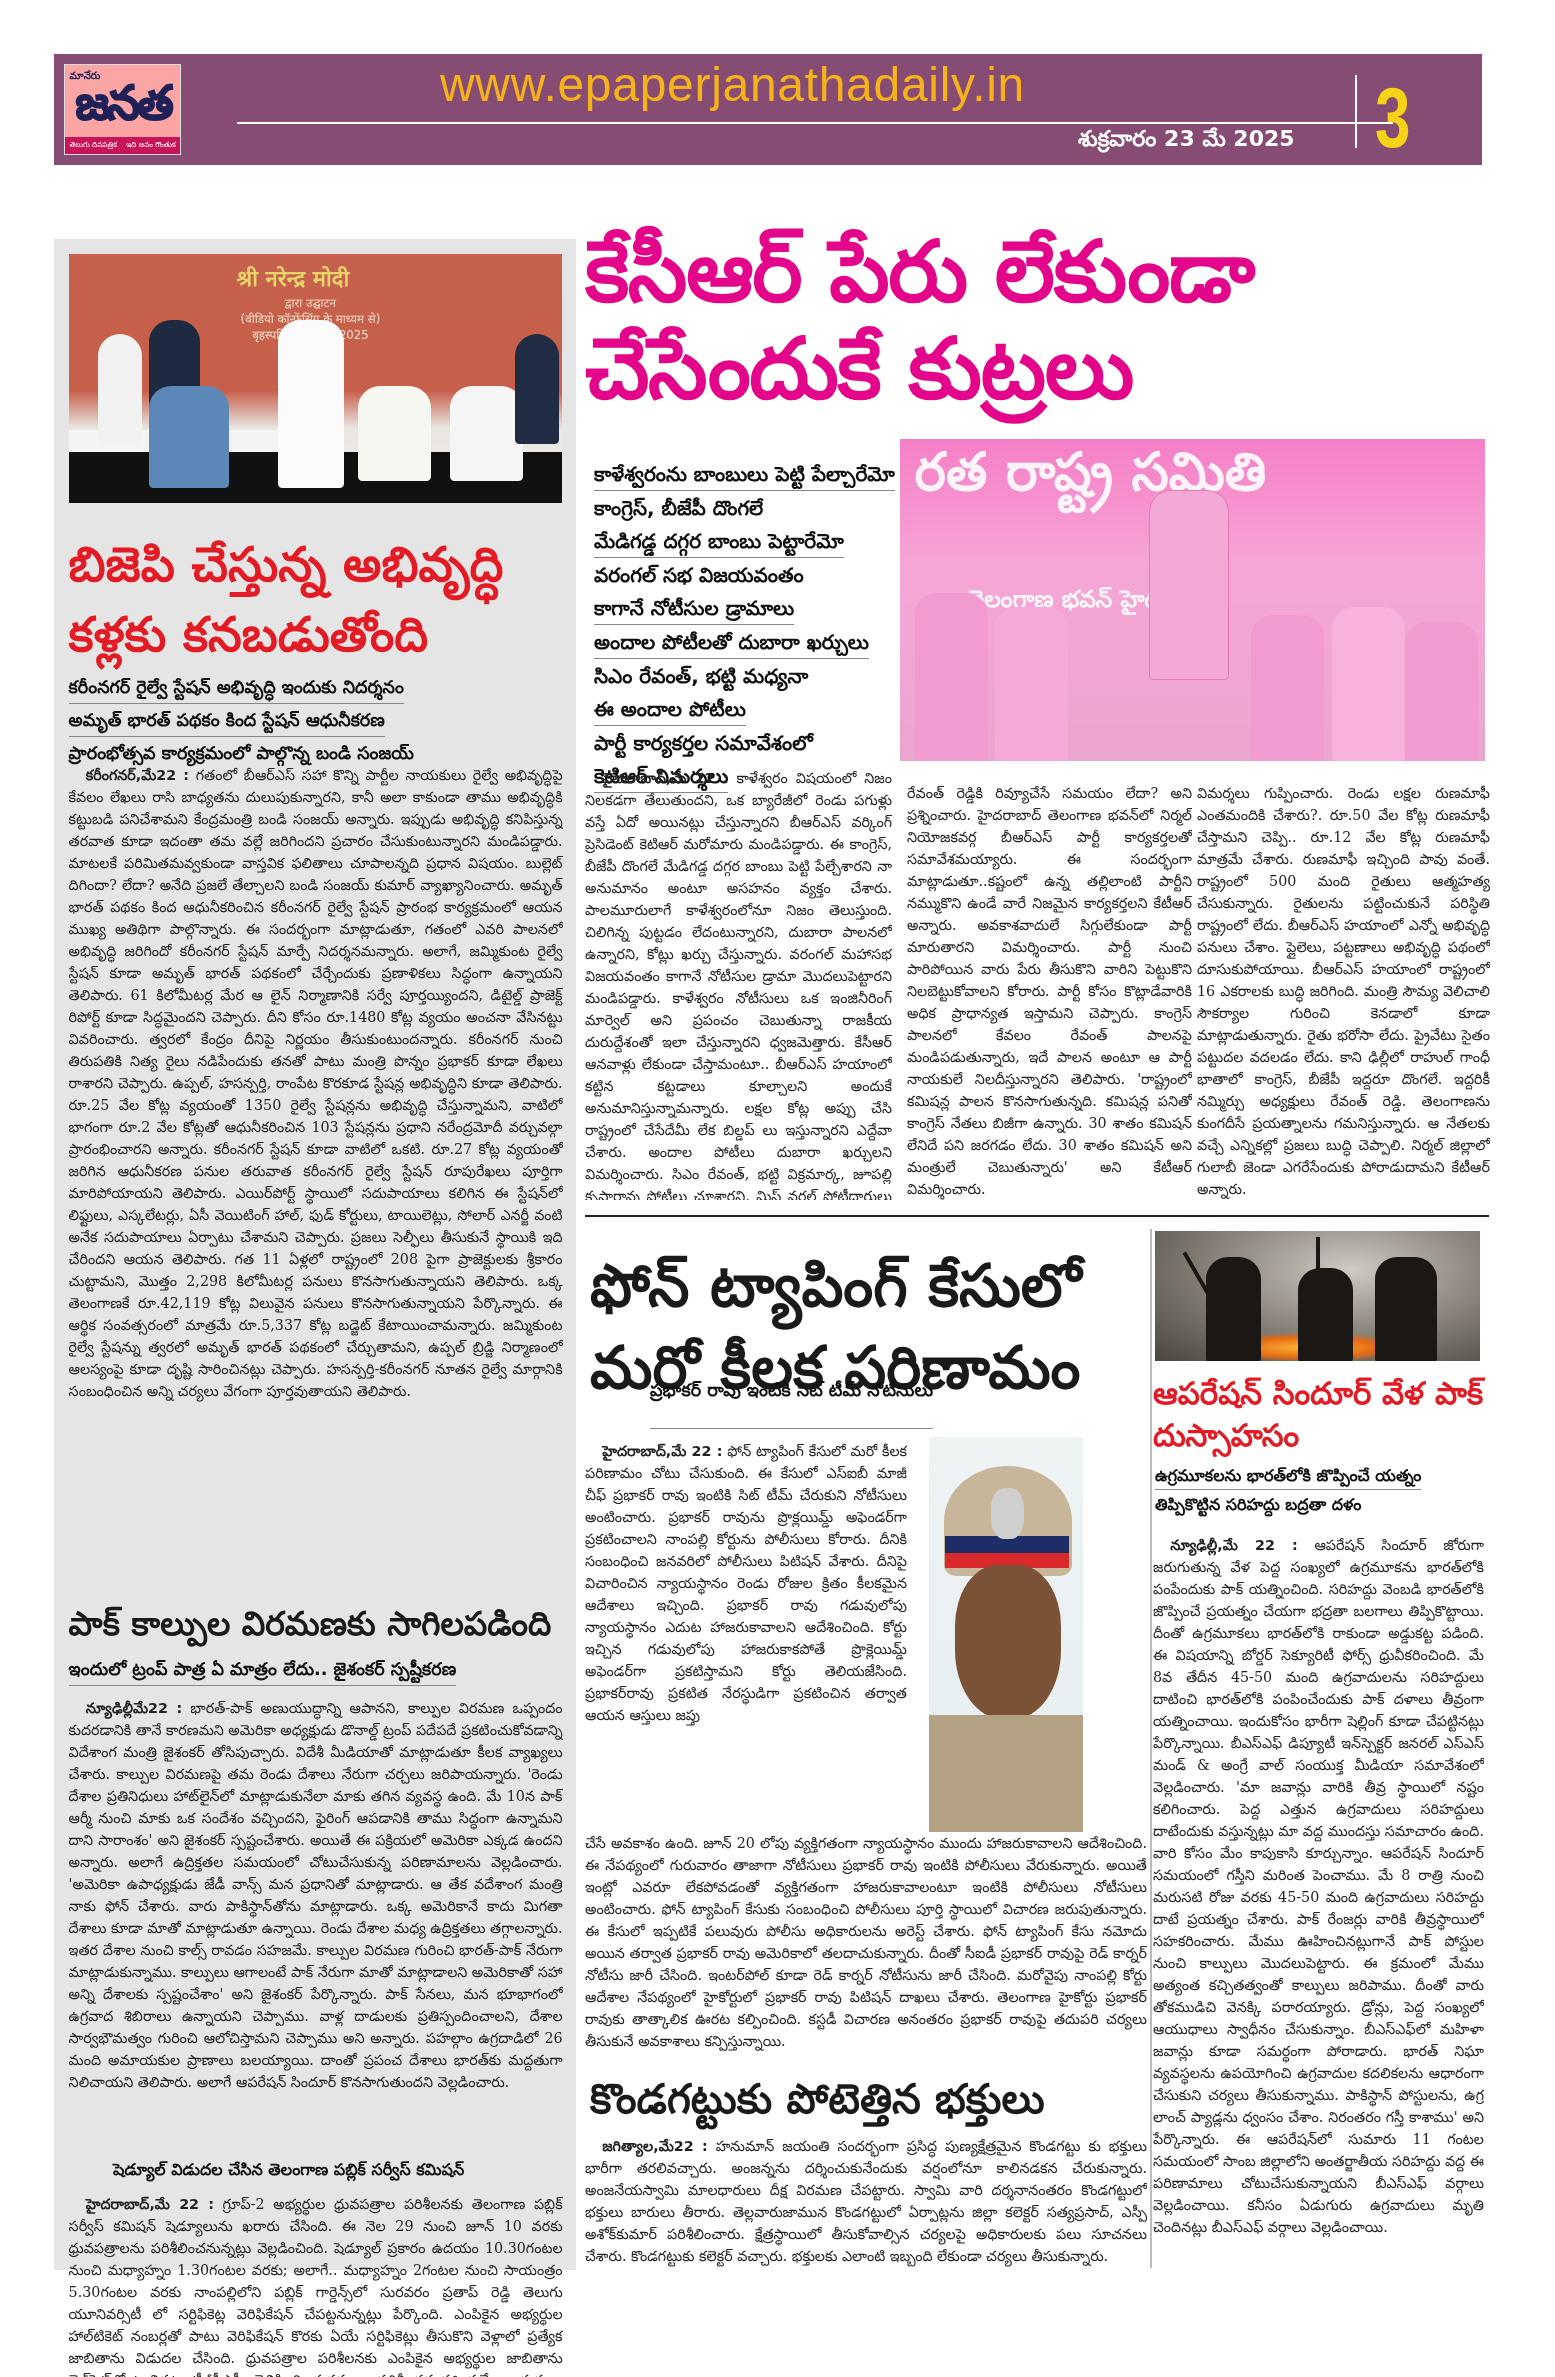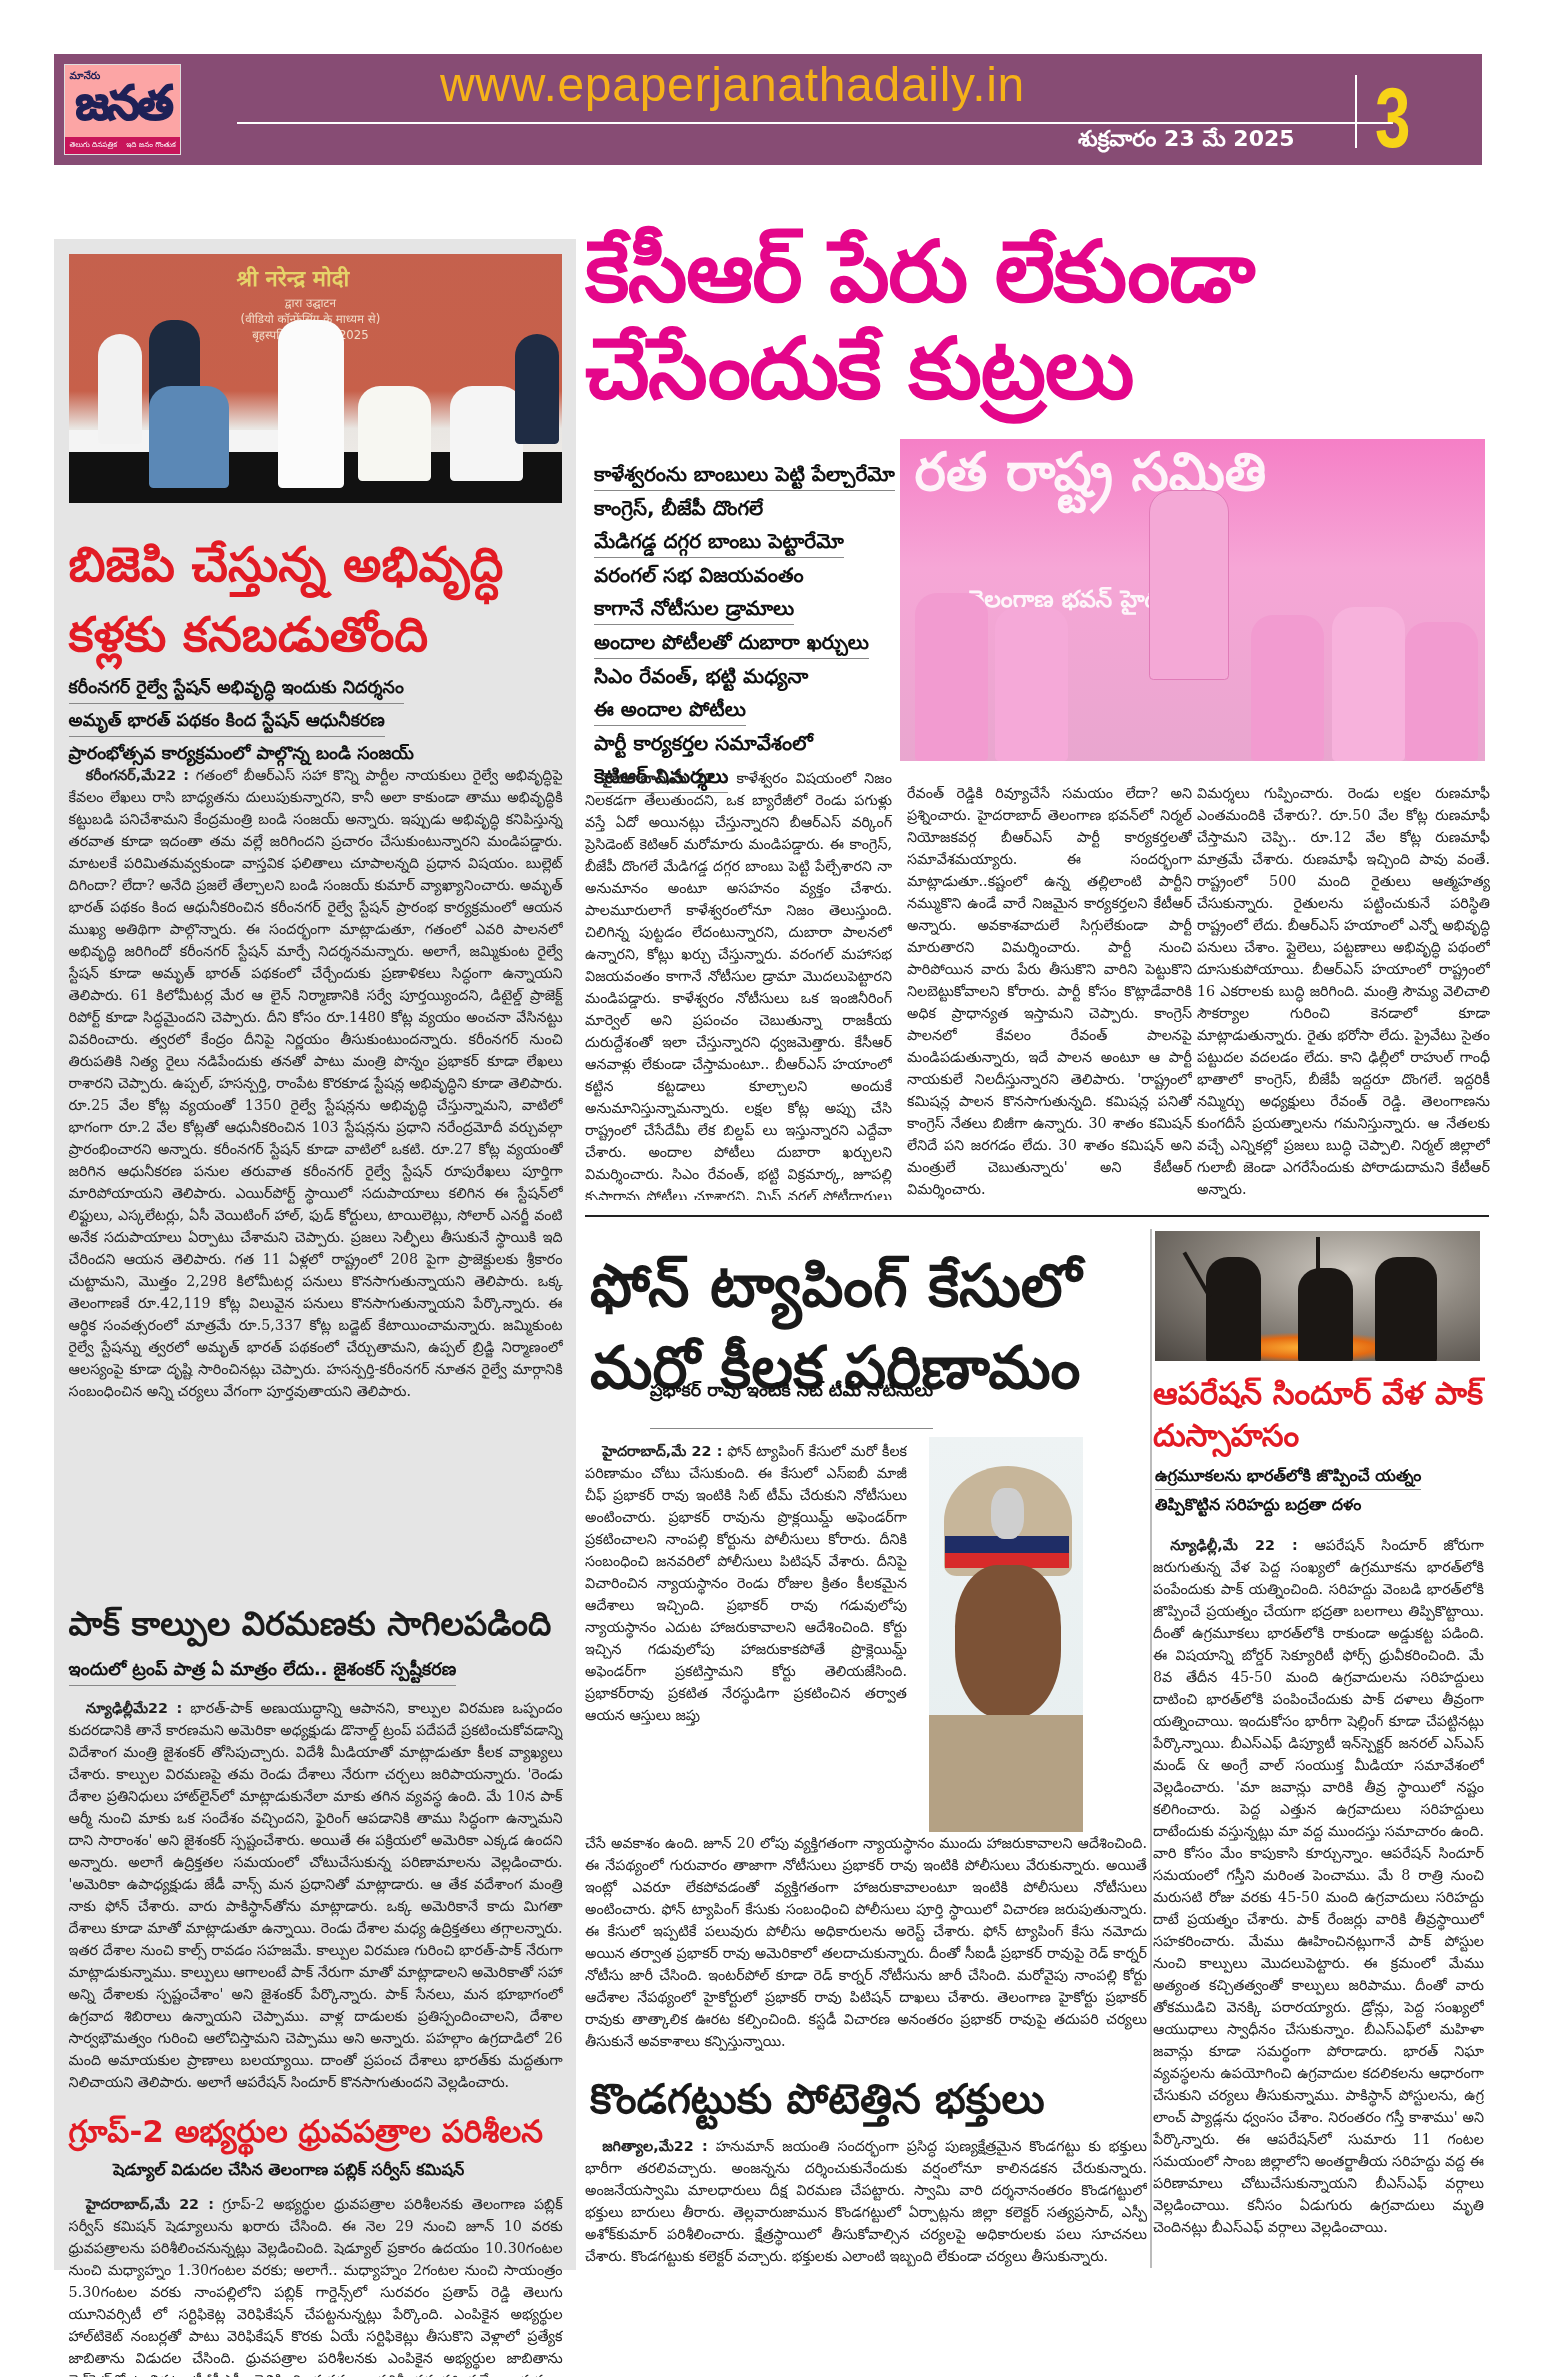--- a/index.html
+++ b/index.html
@@ -124,21 +124,20 @@
   </div>
 
   <p class="body-text left-body1"><b>కరీంగనర్,మే22 :</b> <span>గతంలో బీఆర్ఎస్ సహా కొన్ని పార్టీల నాయకులు రైల్వే అభివృద్ధిపై కేవలం లేఖలు రాసి బాధ్యతను దులుపుకున్నారని, కానీ అలా కాకుండా తాము అభివృద్ధికి కట్టుబడి పనిచేశామని కేంద్రమంత్రి బండి సంజయ్ అన్నారు. ఇప్పుడు అభివృద్ధి కనిపిస్తున్న తరవాత కూడా ఇదంతా తమ వల్లే జరిగిందని ప్రచారం చేసుకుంటున్నారని మండిపడ్డారు. మాటలకే పరిమితమవ్వకుండా వాస్తవిక ఫలితాలు చూపాలన్నది ప్రధాన విషయం. బుల్లెట్ దిగిందా? లేదా? అనేది ప్రజలే తేల్చాలని బండి సంజయ్ కుమార్ వ్యాఖ్యానించారు. అమృత్ భారత్ పథకం కింద ఆధునీకరించిన కరీంనగర్ రైల్వే స్టేషన్ ప్రారంభ కార్యక్రమంలో ఆయన ముఖ్య అతిథిగా పాల్గొన్నారు. ఈ సందర్భంగా మాట్లాడుతూ, గతంలో ఎవరి పాలనలో అభివృద్ధి జరిగిందో కరీంనగర్ స్టేషన్ మార్పే నిదర్శనమన్నారు. అలాగే, జమ్మికుంట రైల్వే స్టేషన్ కూడా అమృత్ భారత్ పథకంలో చేర్చేందుకు ప్రణాళికలు సిద్ధంగా ఉన్నాయని తెలిపారు. 61 కిలోమీటర్ల మేర ఆ లైన్ నిర్మాణానికి సర్వే పూర్తయ్యిందని, డిటైల్డ్ ప్రాజెక్ట్ రిపోర్ట్ కూడా సిద్ధమైందని చెప్పారు. దీని కోసం రూ.1480 కోట్ల వ్యయం అంచనా వేసినట్టు వివరించారు. త్వరలో కేంద్రం దీనిపై నిర్ణయం తీసుకుంటుందన్నారు. కరీంనగర్ నుంచి తిరుపతికి నిత్య రైలు నడిపేందుకు తనతో పాటు మంత్రి పొన్నం ప్రభాకర్ కూడా లేఖలు రాశారని చెప్పారు. ఉప్పల్, హసన్పర్తి, రాంపేట కొరకూడ స్టేషన్ల అభివృద్ధిని కూడా తెలిపారు. రూ.25 వేల కోట్ల వ్యయంతో 1350 రైల్వే స్టేషన్లను అభివృద్ధి చేస్తున్నామని, వాటిలో భాగంగా రూ.2 వేల కోట్లతో ఆధునీకరించిన 103 స్టేషన్లను ప్రధాని నరేంద్రమోదీ వర్చువల్గా ప్రారంభించారని అన్నారు. కరీంనగర్ స్టేషన్ కూడా వాటిలో ఒకటి. రూ.27 కోట్ల వ్యయంతో జరిగిన ఆధునీకరణ పనుల తరువాత కరీంనగర్ రైల్వే స్టేషన్ రూపురేఖలు పూర్తిగా మారిపోయాయని తెలిపారు. ఎయిర్‌పోర్ట్ స్థాయిలో సదుపాయాలు కలిగిన ఈ స్టేషన్‌లో లిఫ్టులు, ఎస్కలేటర్లు, ఏసీ వెయిటింగ్ హాల్, ఫుడ్ కోర్టులు, టాయిలెట్లు, సోలార్ ఎనర్జీ వంటి అనేక సదుపాయాలు ఏర్పాటు చేశామని చెప్పారు. ప్రజలు సెల్ఫీలు తీసుకునే స్థాయికి ఇది చేరిందని ఆయన తెలిపారు. గత 11 ఏళ్లలో రాష్ట్రంలో 208 పైగా ప్రాజెక్టులకు శ్రీకారం చుట్టామని, మొత్తం 2,298 కిలోమీటర్ల పనులు కొనసాగుతున్నాయని తెలిపారు. ఒక్క తెలంగాణకే రూ.42,119 కోట్ల విలువైన పనులు కొనసాగుతున్నాయని పేర్కొన్నారు. ఈ ఆర్థిక సంవత్సరంలో మాత్రమే రూ.5,337 కోట్ల బడ్జెట్ కేటాయించామన్నారు. జమ్మికుంట రైల్వే స్టేషన్ను త్వరలో అమృత్ భారత్ పథకంలో చేర్చుతామని, ఉప్పల్ బ్రిడ్జి నిర్మాణంలో ఆలస్యంపై కూడా దృష్టి సారించినట్లు చెప్పారు. హసన్పర్తి-కరీంనగర్ నూతన రైల్వే మార్గానికి సంబంధించిన అన్ని చర్యలు వేగంగా పూర్తవుతాయని తెలిపారు.</span></p>
 
   <h2 class="left-hl2 hl-black">పాక్ కాల్పుల విరమణకు సాగిలపడింది</h2>
   <div class="sub-list left-sub2">
     <div class="sub">ఇందులో ట్రంప్ పాత్ర ఏ మాత్రం లేదు.. జైశంకర్ స్పష్టీకరణ</div>
   </div>
   <p class="body-text left-body2"><b>న్యూఢిల్లీమే22 :</b> <span>భారత్-పాక్ అణుయుద్ధాన్ని ఆపానని, కాల్పుల విరమణ ఒప్పందం కుదరడానికి తానే కారణమని అమెరికా అధ్యక్షుడు డొనాల్డ్ ట్రంప్ పదేపదే ప్రకటించుకోవడాన్ని విదేశాంగ మంత్రి జైశంకర్ తోసిపుచ్చారు. విదేశీ మీడియాతో మాట్లాడుతూ కీలక వ్యాఖ్యలు చేశారు. కాల్పుల విరమణపై తమ రెండు దేశాలు నేరుగా చర్చలు జరిపాయన్నారు. 'రెండు దేశాల ప్రతినిధులు హాట్‌లైన్‌లో మాట్లాడుకునేలా మాకు తగిన వ్యవస్థ ఉంది. మే 10న పాక్ ఆర్మీ నుంచి మాకు ఒక సందేశం వచ్చిందని, ఫైరింగ్ ఆపడానికి తాము సిద్ధంగా ఉన్నామని దాని సారాంశం' అని జైశంకర్ స్పష్టంచేశారు. అయితే ఈ పక్రియలో అమెరికా ఎక్కడ ఉందని అన్నారు. అలాగే ఉద్రిక్తతల సమయంలో చోటుచేసుకున్న పరిణామాలను వెల్లడించారు. 'అమెరికా ఉపాధ్యక్షుడు జేడీ వాన్స్ మన ప్రధానితో మాట్లాడారు. ఆ తేక వదేశాంగ మంత్రి నాకు ఫోన్ చేశారు. వారు పాకిస్థాన్‌తోను మాట్లాడారు. ఒక్క అమెరికానే కాదు మిగతా దేశాలు కూడా మాతో మాట్లాడుతూ ఉన్నాయి. రెండు దేశాల మధ్య ఉద్రిక్తతలు తగ్గాలన్నారు. ఇతర దేశాల నుంచి కాల్స్ రావడం సహజమే. కాల్పుల విరమణ గురించి భారత్-పాక్ నేరుగా మాట్లాడుకున్నాము. కాల్పులు ఆగాలంటే పాక్ నేరుగా మాతో మాట్లాడాలని అమెరికాతో సహా అన్ని దేశాలకు స్పష్టంచేశాం' అని జైశంకర్ పేర్కొన్నారు. పాక్ సేనలు, మన భూభాగంలో ఉగ్రవాద శిబిరాలు ఉన్నాయని చెప్పాము. వాళ్ల దాడులకు ప్రతిస్పందించాలని, దేశాల సార్వభౌమత్వం గురించి ఆలోచిస్తామని చెప్పాము అని అన్నారు. పహల్గాం ఉగ్రదాడిలో 26 మంది అమాయకుల ప్రాణాలు బలయ్యాయి. దాంతో ప్రపంచ దేశాలు భారత్‌కు మద్దతుగా నిలిచాయని తెలిపారు. అలాగే ఆపరేషన్ సిందూర్ కొనసాగుతుందని వెల్లడించారు.</span></p>
 
-  <h2 class="left-hl3 hl-red">గ్రూప్-2 అభ్యర్థుల ధ్రువపత్రాల పరిశీలన</h2>
   <div class="left-sub3">షెడ్యూల్ విడుదల చేసిన తెలంగాణ పబ్లిక్ సర్వీస్ కమిషన్</div>
   <p class="body-text left-body3"><b>హైదరాబాద్,మే 22 :</b> <span>గ్రూప్-2 అభ్యర్థుల ధ్రువపత్రాల పరిశీలనకు తెలంగాణ పబ్లిక్ సర్వీస్ కమిషన్ షెడ్యూలును ఖరారు చేసింది. ఈ నెల 29 నుంచి జూన్ 10 వరకు ధ్రువపత్రాలను పరిశీలించనున్నట్లు వెల్లడించింది. షెడ్యూల్ ప్రకారం ఉదయం 10.30గంటల నుంచి మధ్యాహ్నం 1.30గంటల వరకు; అలాగే.. మధ్యాహ్నం 2గంటల నుంచి సాయంత్రం 5.30గంటల వరకు నాంపల్లిలోని పబ్లిక్ గార్డెన్స్‌లో సురవరం ప్రతాప్ రెడ్డి తెలుగు యూనివర్సిటీ లో సర్టిఫికెట్ల వెరిఫికేషన్ చేపట్టనున్నట్లు పేర్కొంది. ఎంపికైన అభ్యర్థుల హాల్‌టికెట్ నంబర్లతో పాటు వెరిఫికేషన్ కొరకు ఏయే సర్టిఫికెట్లు తీసుకొని వెళ్లాలో ప్రత్యేక జాబితాను విడుదల చేసింది. ధ్రువపత్రాల పరిశీలనకు ఎంపికైన అభ్యర్థుల జాబితాను వెబ్‌సైట్‌లో ఉంచినట్టు టీజీపీఎస్సీ తెలిపింది. ధ్రువపత్రాల పరిశీలనకు హాజరయ్యే అభ్యర్థులు ఒరిజినల్ ధ్రువీకరణ పత్రాలతో పాటు సెట్ స్వయంగా సంతకం చేసిన ఫోటో కాపీలను తీసుకురావాలని పేర్కొంది. ఏవైనా కారణాల వల్ల వెరిఫికేషన్‌కు రాలేని అభ్యర్థులు, వెబ్ ఆప్షన్ నమోదు చేయని వారిని అనర్హులుగా పరిగణిస్తామని తెలిపింది. ఖాళీల మిగిలిన సందర్భంలో అదనపు అభ్యర్థుల ధ్రువపత్రాలను పరిశీలించేందుకు పిలుస్తామని టీజీపీఎస్సీ పేర్కొంది.</span></p>
 </section>
 
 <h1 class="main-hl hl-pink">కేసీఆర్ పేరు లేకుండా చేసేందుకే కుట్రలు</h1>
 
 <div class="photo photo-ktr">
   <div class="bg-text">రత రాష్ట్ర సమితి</div>
   <div class="bg-text2">తెలంగాణ భవన్ హైదరాబాద్</div>
   <div class="figure" style="left:249px;top:51px;width:80px;height:190px;background:#f4a8d6;border:1.5px solid #e07bb8;"></div>

